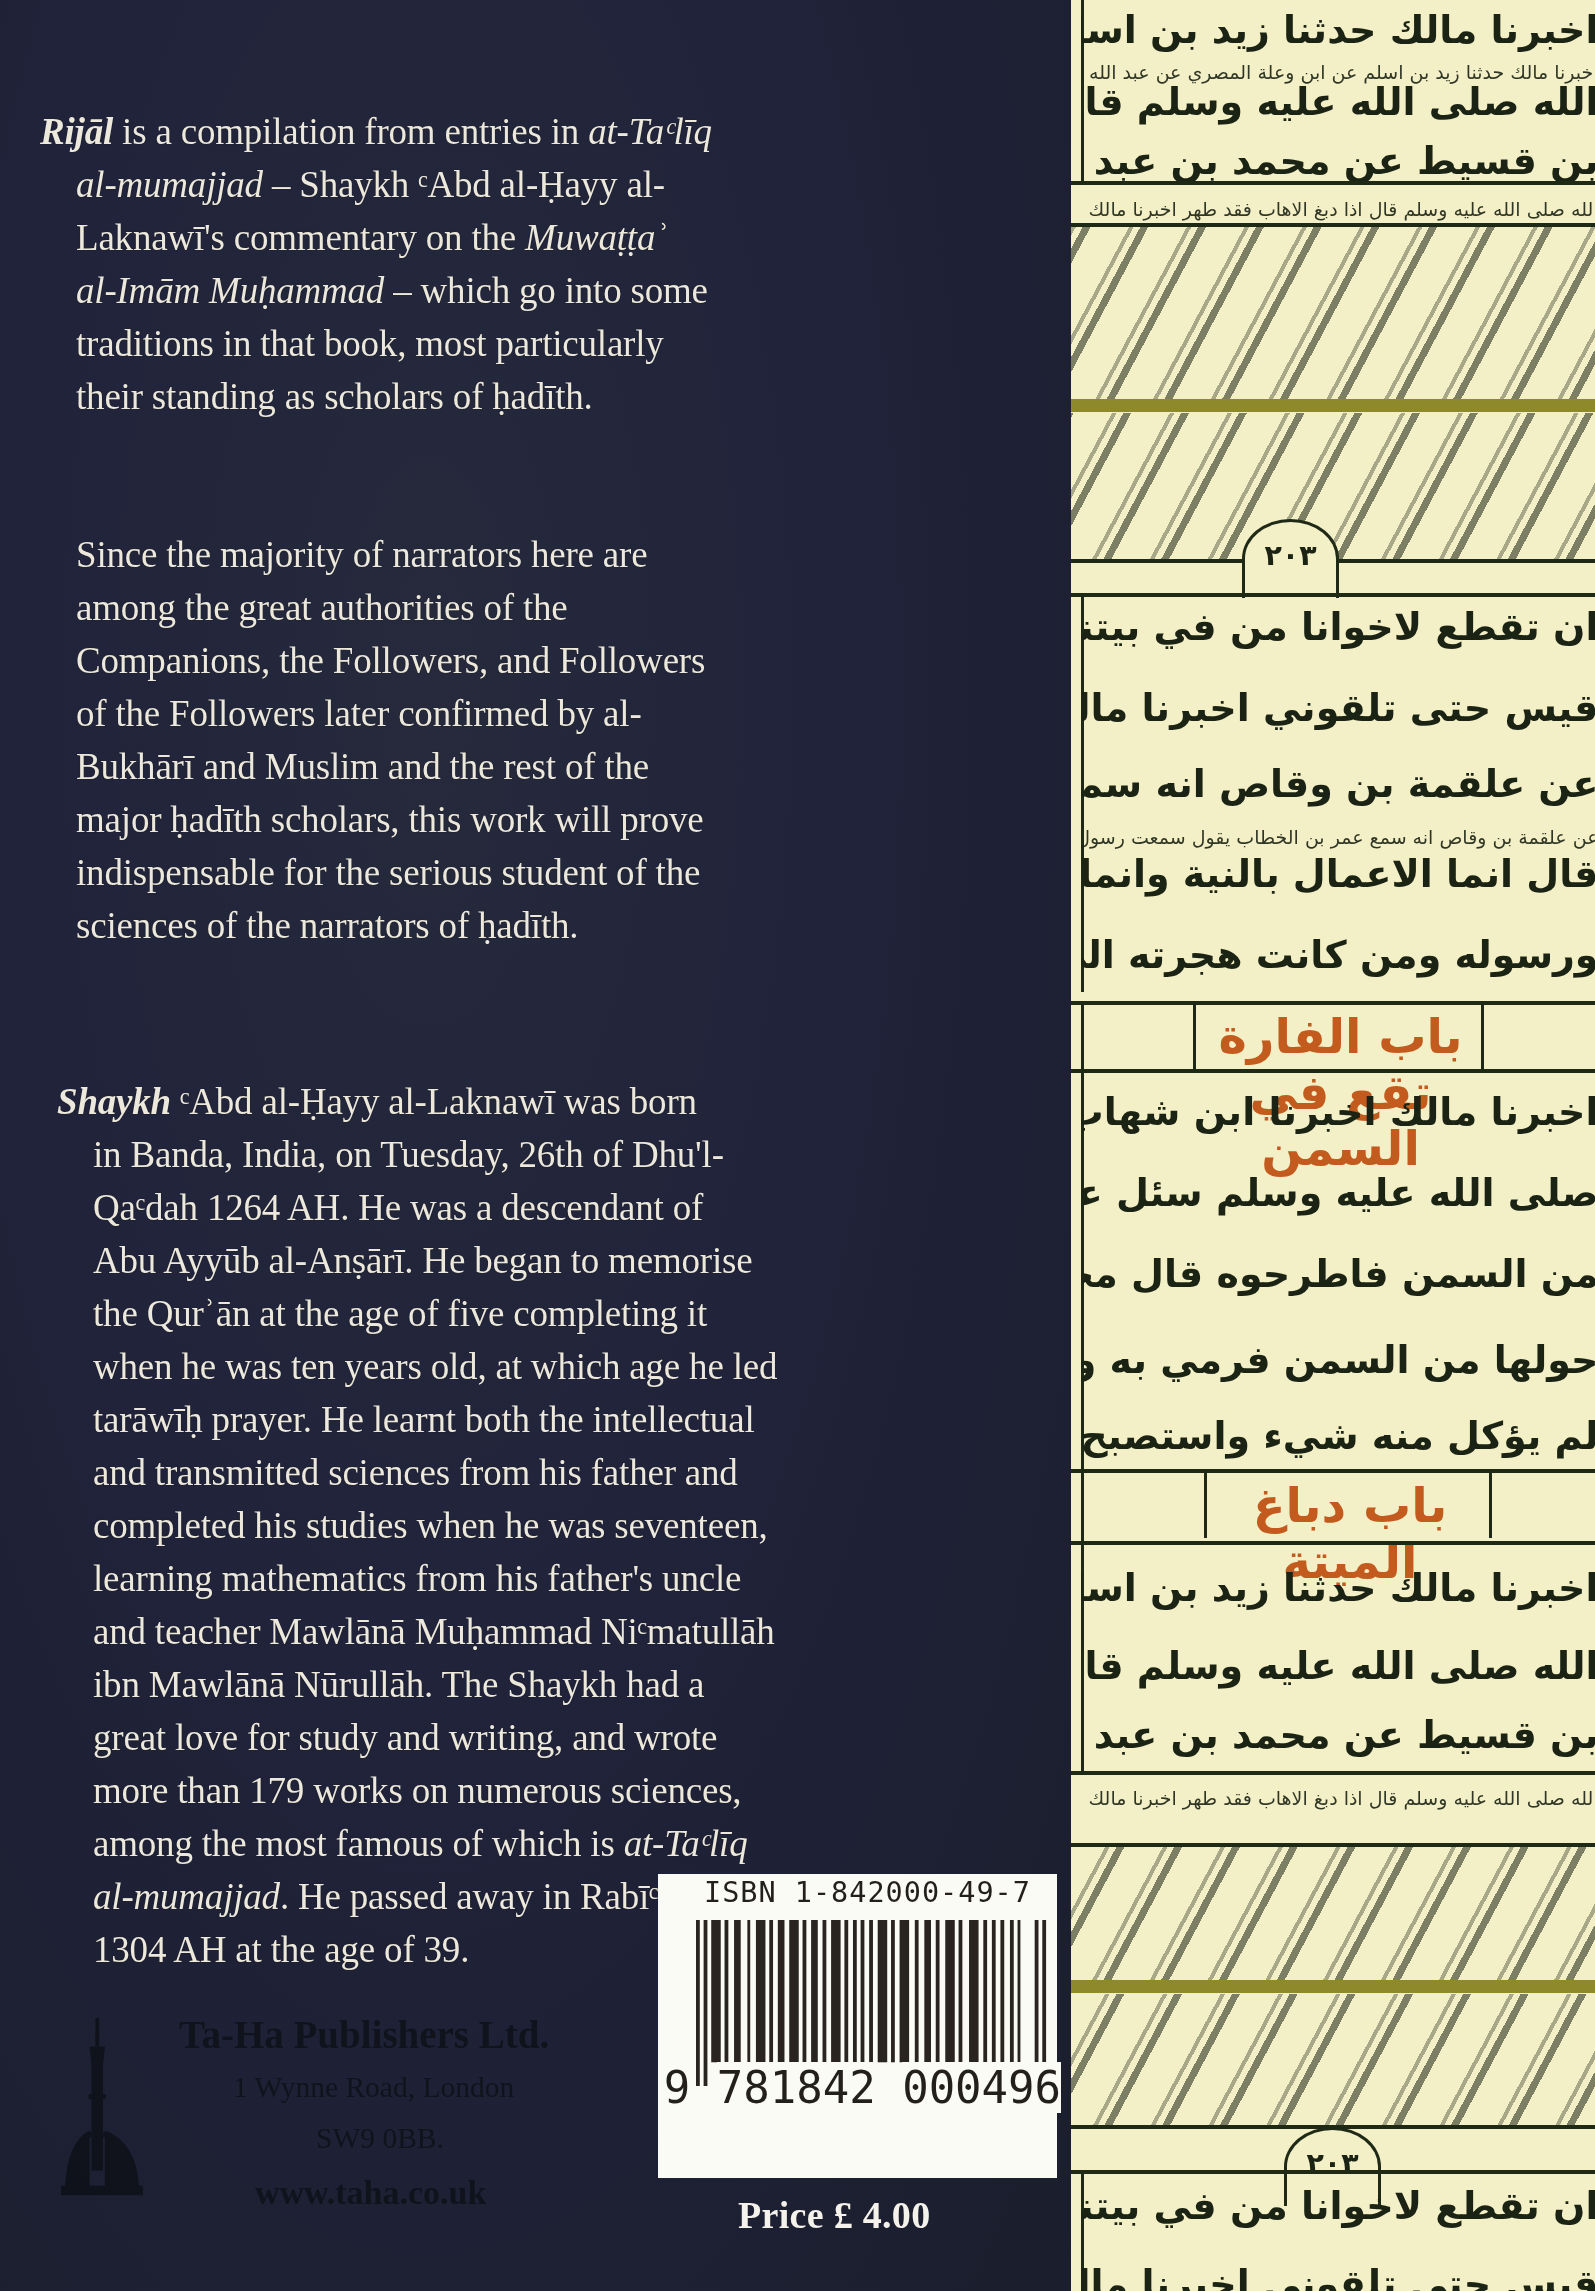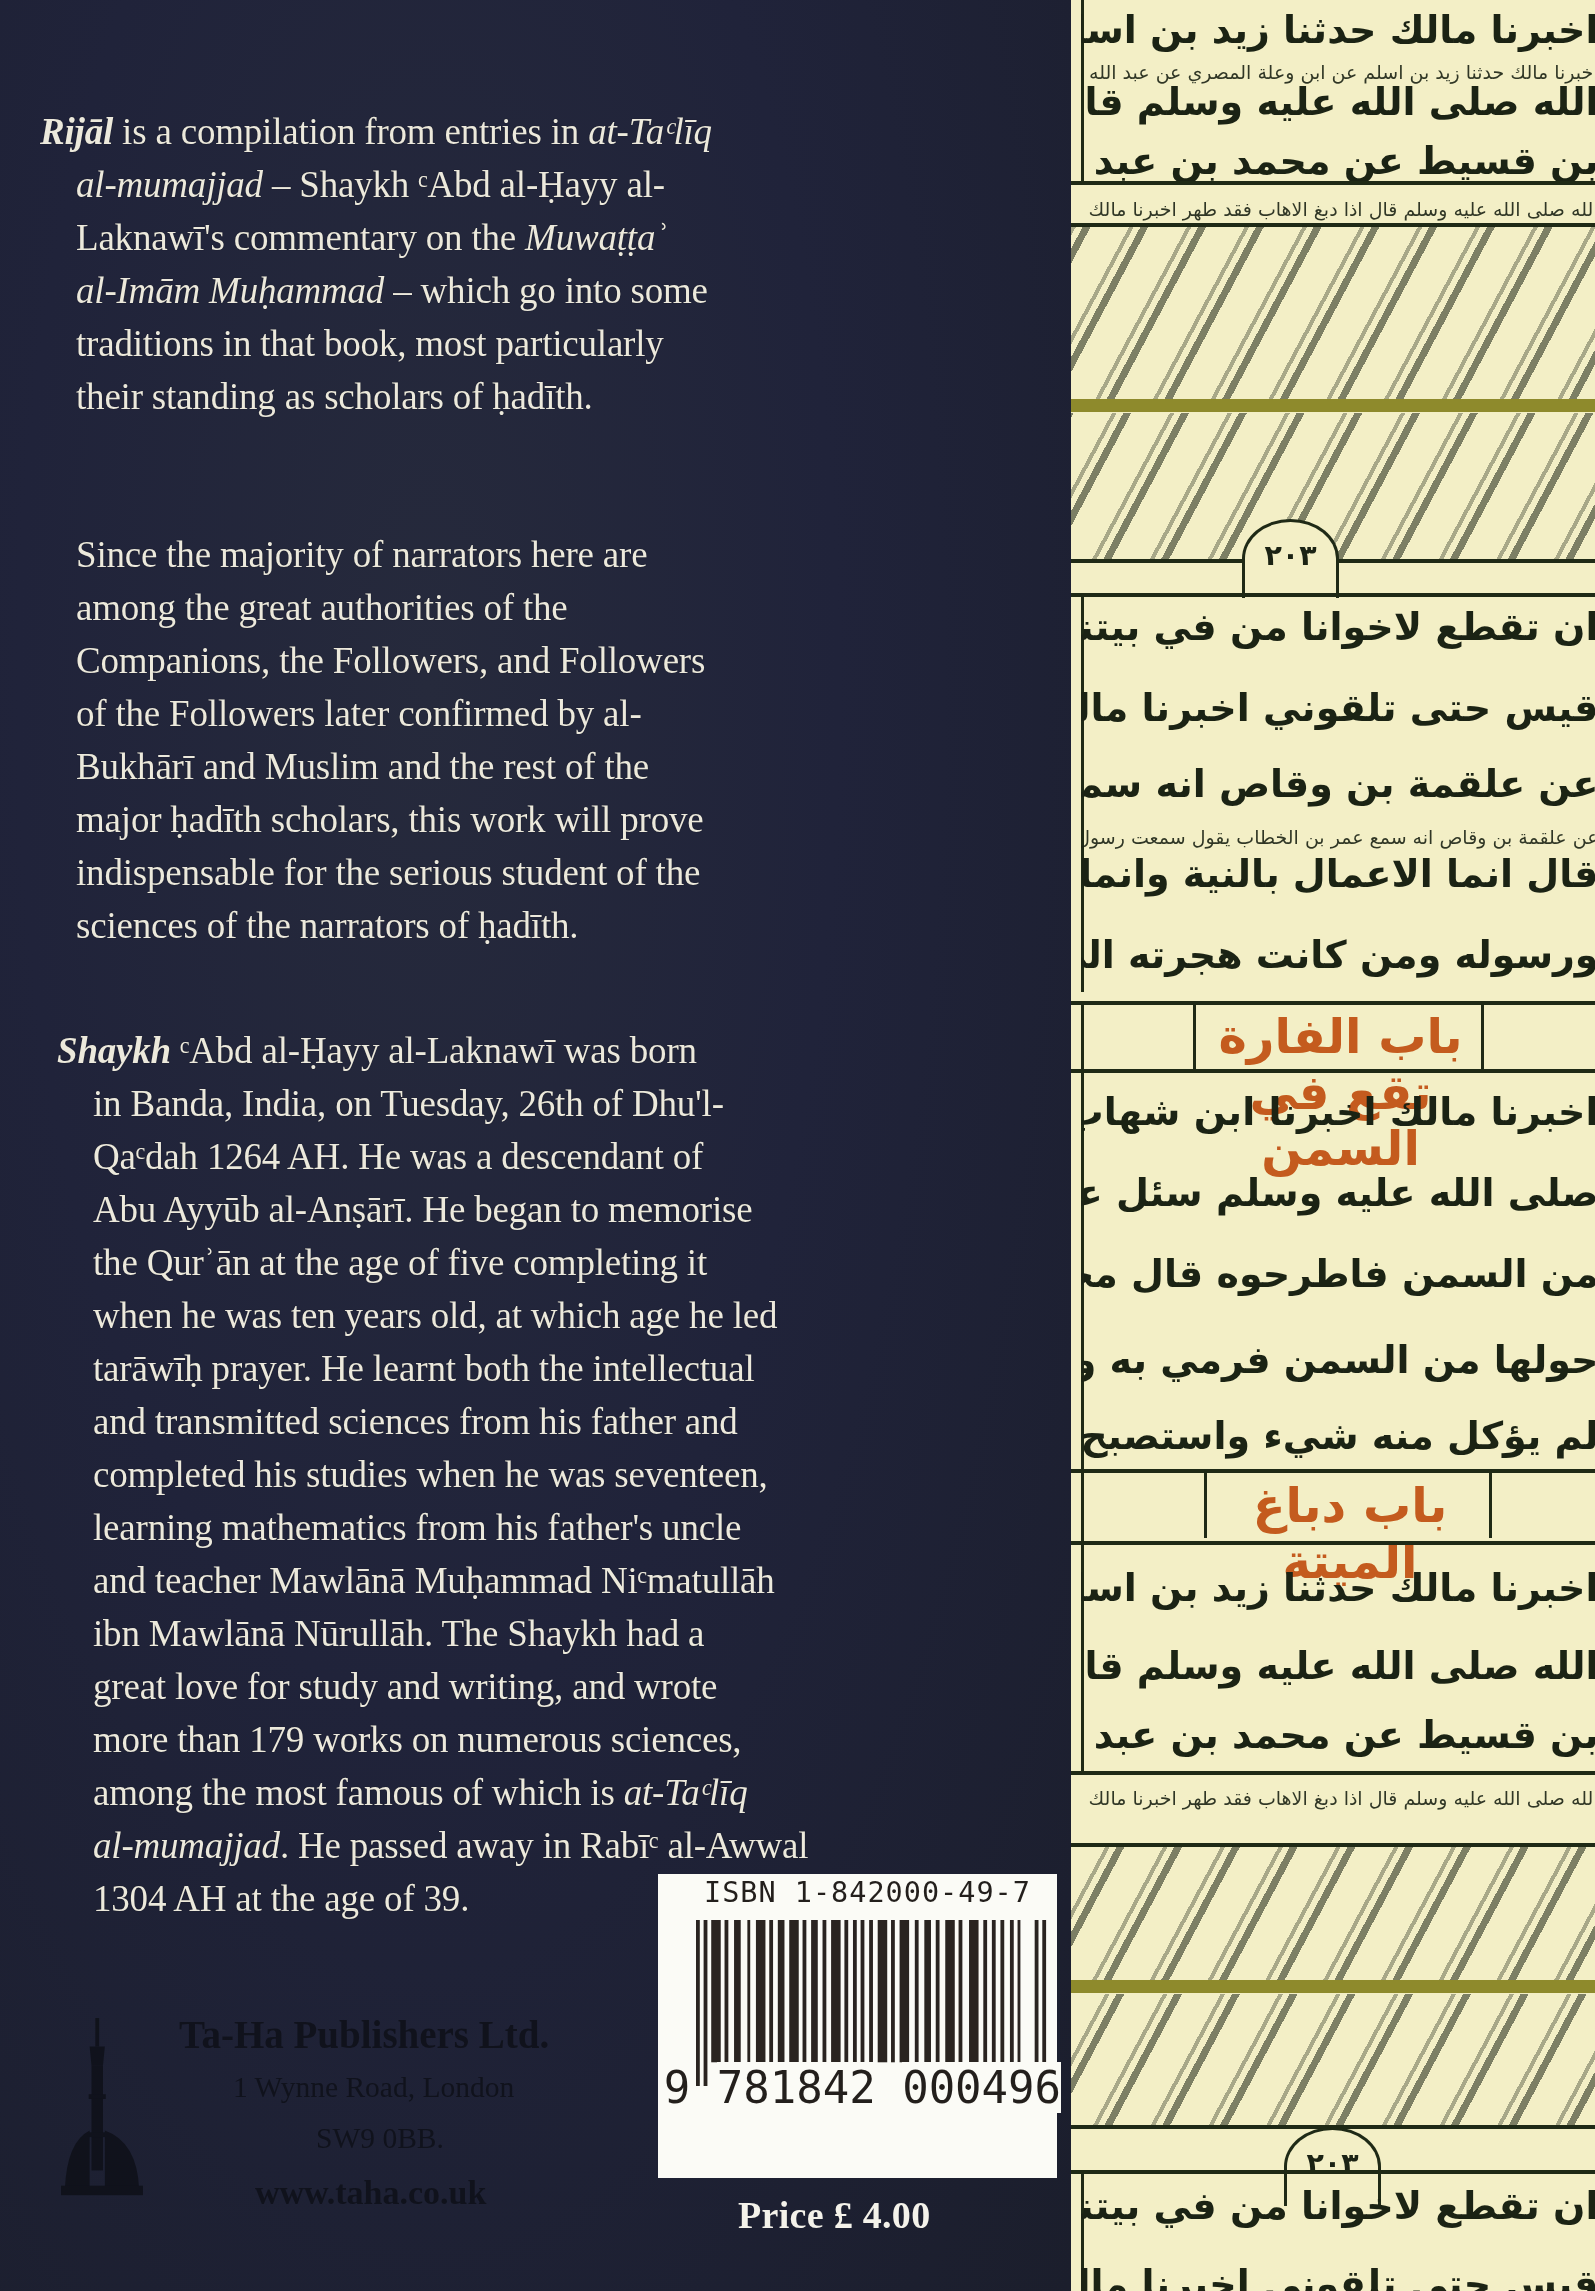--- a/index.html
+++ b/index.html
@@ -19,21 +19,21 @@
     letter-spacing: -0.2px;
     text-shadow: 0 0 1px rgba(0,0,0,0.6);
   }
   .para .line { display: block; white-space: nowrap; }
   .para .line.indent { padding-left: 36px; }
   .lead { font-weight: bold; font-style: italic; }
   .it { font-style: italic; }
 
   #p1 { left: 40px; top: 105px; }
   #p2 { left: 76px; top: 528px; }
-  #p3 { left: 57px; top: 1024px; }
+  #p3 { left: 57px; top: 1075px; }
 
   
   .barcode-box {
     position: absolute; left: 658px; top: 1874px; width: 399px; height: 304px;
     background: #fbfbf6; box-sizing: border-box;
   }
   .isbn-text {
     position: absolute; left: 46px; top: 1.9px; font-family: "DejaVu Sans Mono", monospace;
     font-size: 28.5px; color: #231f1c; letter-spacing: 1px;
   }

